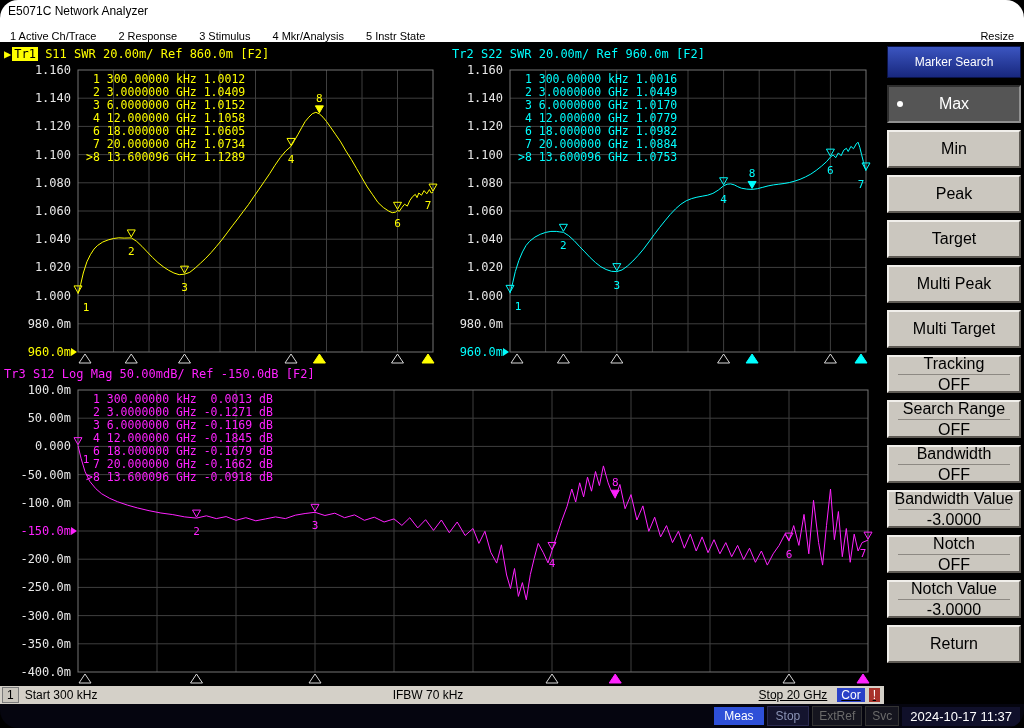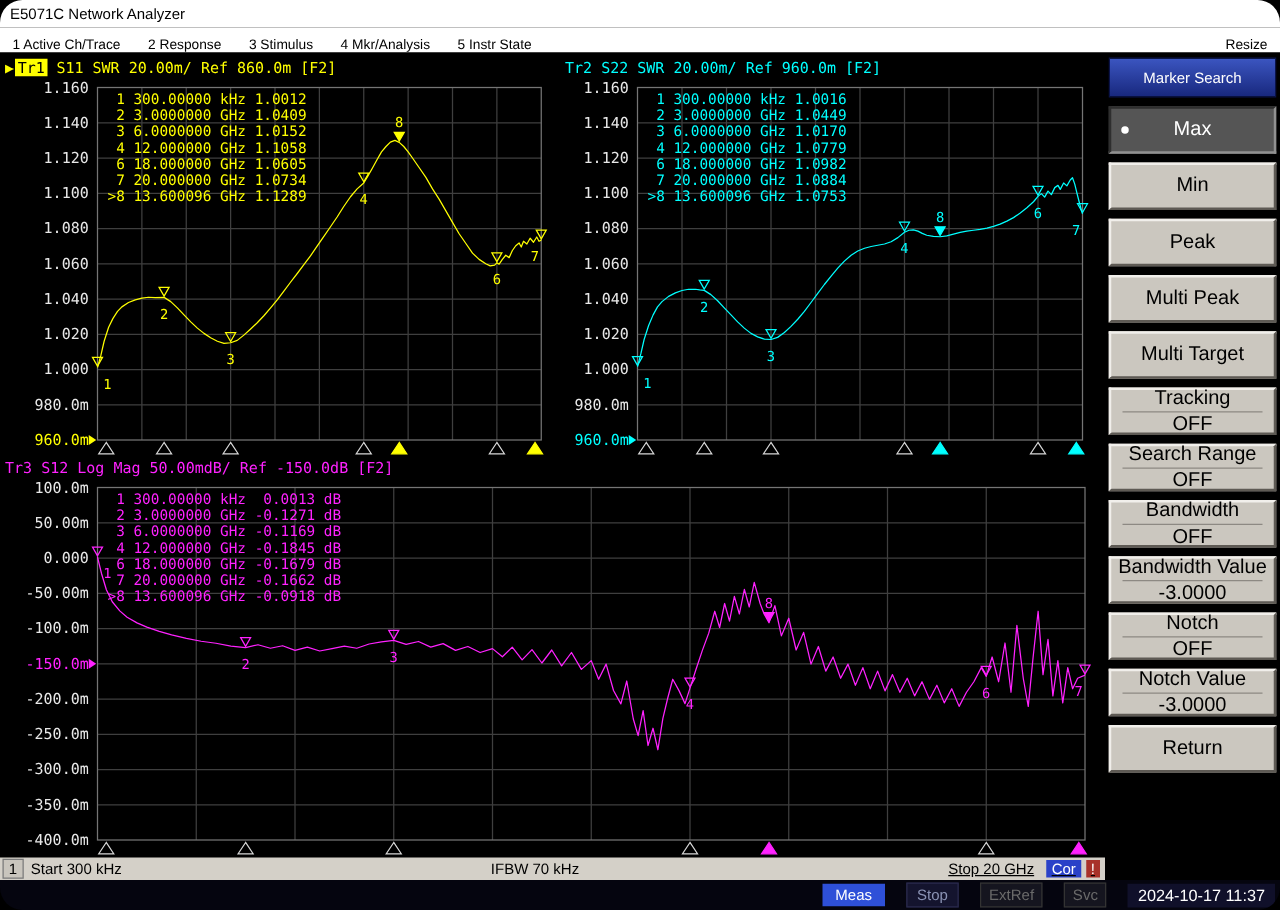--- a/index.html
+++ b/index.html
@@ -38,21 +38,21 @@
   
   #statusstrip{position:absolute;left:0;top:686px;width:884px;height:18px;background:#d4d0c8;
            display:flex;align-items:center;font-size:12px;color:#000;}
   .ch-box{border:1px solid #7b7b7b;background:#c9c5bd;padding:0 4px;margin:0 6px 0 2px;height:14px;line-height:14px;}
   .ss-center{flex:1;text-align:center;}
   .ss-right{display:flex;align-items:center;text-decoration:underline;}
   .ss-cor{background:#2a41c8;color:#fff;padding:0 4px;margin-left:10px;height:14px;line-height:14px;}
   .ss-alert{background:#a8322a;color:#fff;padding:0 4px;margin:0 4px;height:14px;line-height:14px;}
   
   #bottombar{position:absolute;left:0;top:704px;width:1024px;height:24px;background:#05050f;
-           display:flex;align-items:center;justify-content:flex-end;gap:17px;padding-right:4px;
+           display:flex;align-items:center;justify-content:flex-end;gap:3px;padding-right:4px;
            box-sizing:border-box;font-size:12px;}
   .bb-meas{background:#2e50d8;color:#fff;padding:2px 10px;}
   .bb-stop{background:#14142e;color:#8a92b4;padding:2px 8px;border:1px solid #2a2a4e;}
   .bb-dis{color:#6a6a6a;background:#15151f;padding:2px 6px;border:1px solid #333;}
   .bb-time{background:#10102a;color:#fff;padding:2px 8px;font-size:13px;}
 </style>
 </head>
 <body>
 
 <div id="window">
@@ -276,20 +276,23 @@
           <span class="dot"></span>
           <span>Max</span>
         </div>
         <div class="sb-btn">
           <span>Min</span>
         </div>
         <div class="sb-btn">
           <span>Peak</span>
         </div>
         <div class="sb-btn">
+          <span>Target</span>
+        </div>
+        <div class="sb-btn">
           <span>Multi Peak</span>
         </div>
         <div class="sb-btn">
           <span>Multi Target</span>
         </div>
         <div class="sb-btn">
           <span>Tracking</span>
           <span class="val">OFF</span>
         </div>
         <div class="sb-btn">

